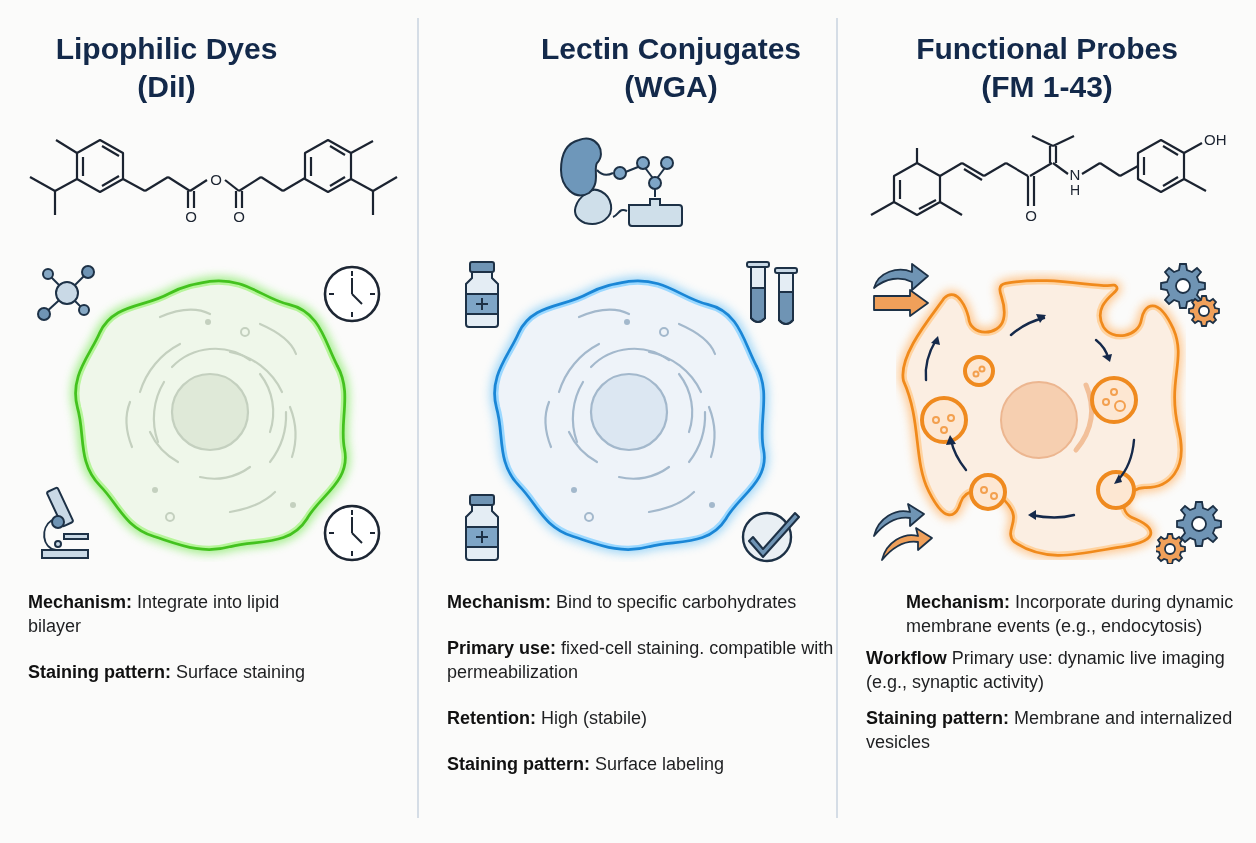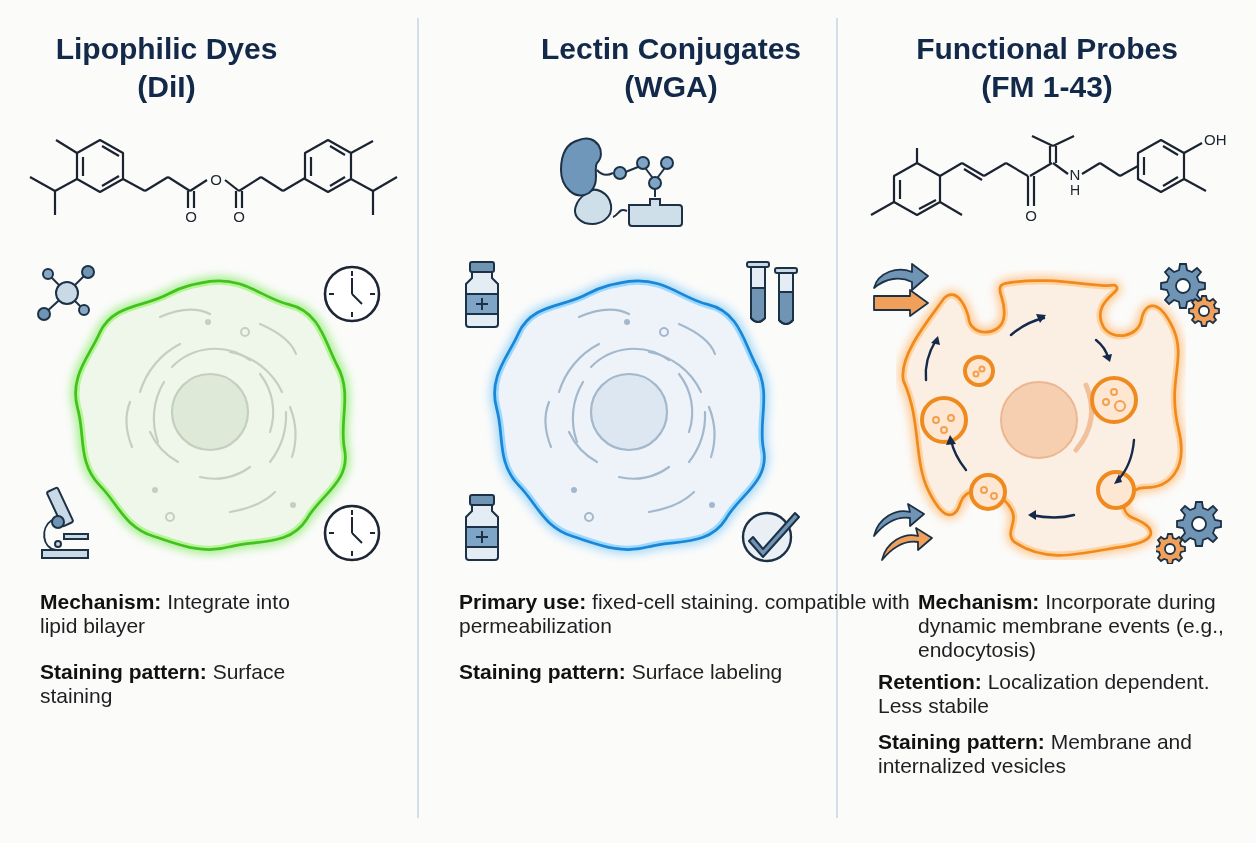--- a/index.html
+++ b/index.html
@@ -4,21 +4,21 @@
 <style>
   * { box-sizing: border-box; margin: 0; padding: 0; }
   html, body { width: 1256px; height: 843px; background: #fbfbfa; overflow: hidden; }
   body { font-family: "Liberation Sans", "DejaVu Sans", sans-serif; color: #1b1f24; position: relative; }
   .divider { position: absolute; top: 18px; width: 2px; height: 800px; background: #d5dde6; }
   .col { position: absolute; top: 0; height: 843px; }
   .col-title { position: absolute; left: 0; right: 0; top: 30px; text-align: center; font-weight: 700; font-size: 30px; line-height: 38px; color: #13294a; }
   .col-title span { display: block; }
   .struct { position: absolute; }
   .cellwrap { position: absolute; }
-  .props { position: absolute; left: 40px; right: 10px; font-size: 21px; line-height: 24px; color: #1e1f21; }
+  .props { position: absolute; left: 28px; right: 10px; font-size: 18px; line-height: 24px; color: #1e1f21; }
   .prop { margin-bottom: 22px; }
   .prop.tight { margin-bottom: 8px; margin-left: 40px; }
   .prop b { font-weight: 700; color: #111; }
   .icon { position: absolute; }
 </style>
 </head>
 <body>
 
 <div class="divider" style="left:417px"></div>
 <div class="divider" style="left:836px"></div>
@@ -244,21 +244,23 @@
     <line x1="20" y1="38" x2="20" y2="50"></line>
         <line x1="14" y1="44" x2="26" y2="44"></line>
       </g>
   </svg>
   <svg class="icon" style="left:320px;top:505px" width="64" height="58" viewBox="0 0 64 58">
     <circle cx="28" cy="32" r="24" fill="#e9eff4" stroke="#1d3146" stroke-width="2.4"></circle>
     <path d="M14,32 L24,44 L56,8 L60,12 L24,52 L10,36 Z" fill="#6f94b4" stroke="#1d3146" stroke-width="2" stroke-linejoin="round"></path>
   </svg>
 
   <div class="props" style="top:590px">
+    <div class="prop"><b>Mechanism:</b> <span>Bind to specific carbohydrates</span></div>
     <div class="prop"><b>Primary use:</b> <span>fixed-cell staining. compatible with permeabilization</span></div>
+    <div class="prop"><b>Retention:</b> <span>High (stabile)</span></div>
     <div class="prop"><b>Staining pattern:</b> <span>Surface labeling</span></div>
   </div>
 </div>
 
 <div class="col" style="left:838px;width:418px">
   <h2 class="col-title">
     <span>Functional Probes</span>
     <span>(FM 1-43)</span>
   </h2>
 
@@ -372,16 +374,16 @@
     <g stroke="#1d3146" stroke-width="1.8">
       <path d="M40,2 L46,2 L47,8 L52,10 L57,6 L61,10 L57,15 L59,20 L65,21 L65,27 L59,28 L57,33 L61,38 L57,42 L52,38 L47,40 L46,46 L40,46 L39,40 L34,38 L29,42 L25,38 L29,33 L27,28 L21,27 L21,21 L27,20 L29,15 L25,10 L29,6 L34,10 L39,8 Z" fill="#6f94b4"></path>
       <circle cx="43" cy="24" r="7" fill="#fff"></circle>
       <path d="M12,34 L16,34 L17,38 L20,39 L23,37 L26,40 L24,43 L25,46 L29,47 L29,51 L25,52 L24,55 L26,58 L23,61 L20,59 L17,60 L16,64 L12,64 L11,60 L8,59 L5,61 L2,58 L4,55 L3,52 L-1,51 L-1,47 L3,46 L4,43 L2,40 L5,37 L8,39 L11,38 Z" fill="#f0a05a"></path>
       <circle cx="14" cy="49" r="5" fill="#fff"></circle>
     </g>
   </svg>
 
   <div class="props" style="top:590px">
     <div class="prop tight"><b>Mechanism:</b> <span>Incorporate during dynamic membrane events (e.g., endocytosis)</span></div>
-    <div class="prop" style="margin-bottom:12px"><b>Retention:</b> <span>Localization dependent. Less stabile</span></div>
+    <div class="prop" style="margin-bottom:12px"><b>Workflow</b> <span>Primary use: dynamic live imaging (e.g., synaptic activity)</span></div>
     <div class="prop"><b>Staining pattern:</b> <span>Membrane and internalized vesicles</span></div>
   </div>
 </div>
 
 </body></html>

